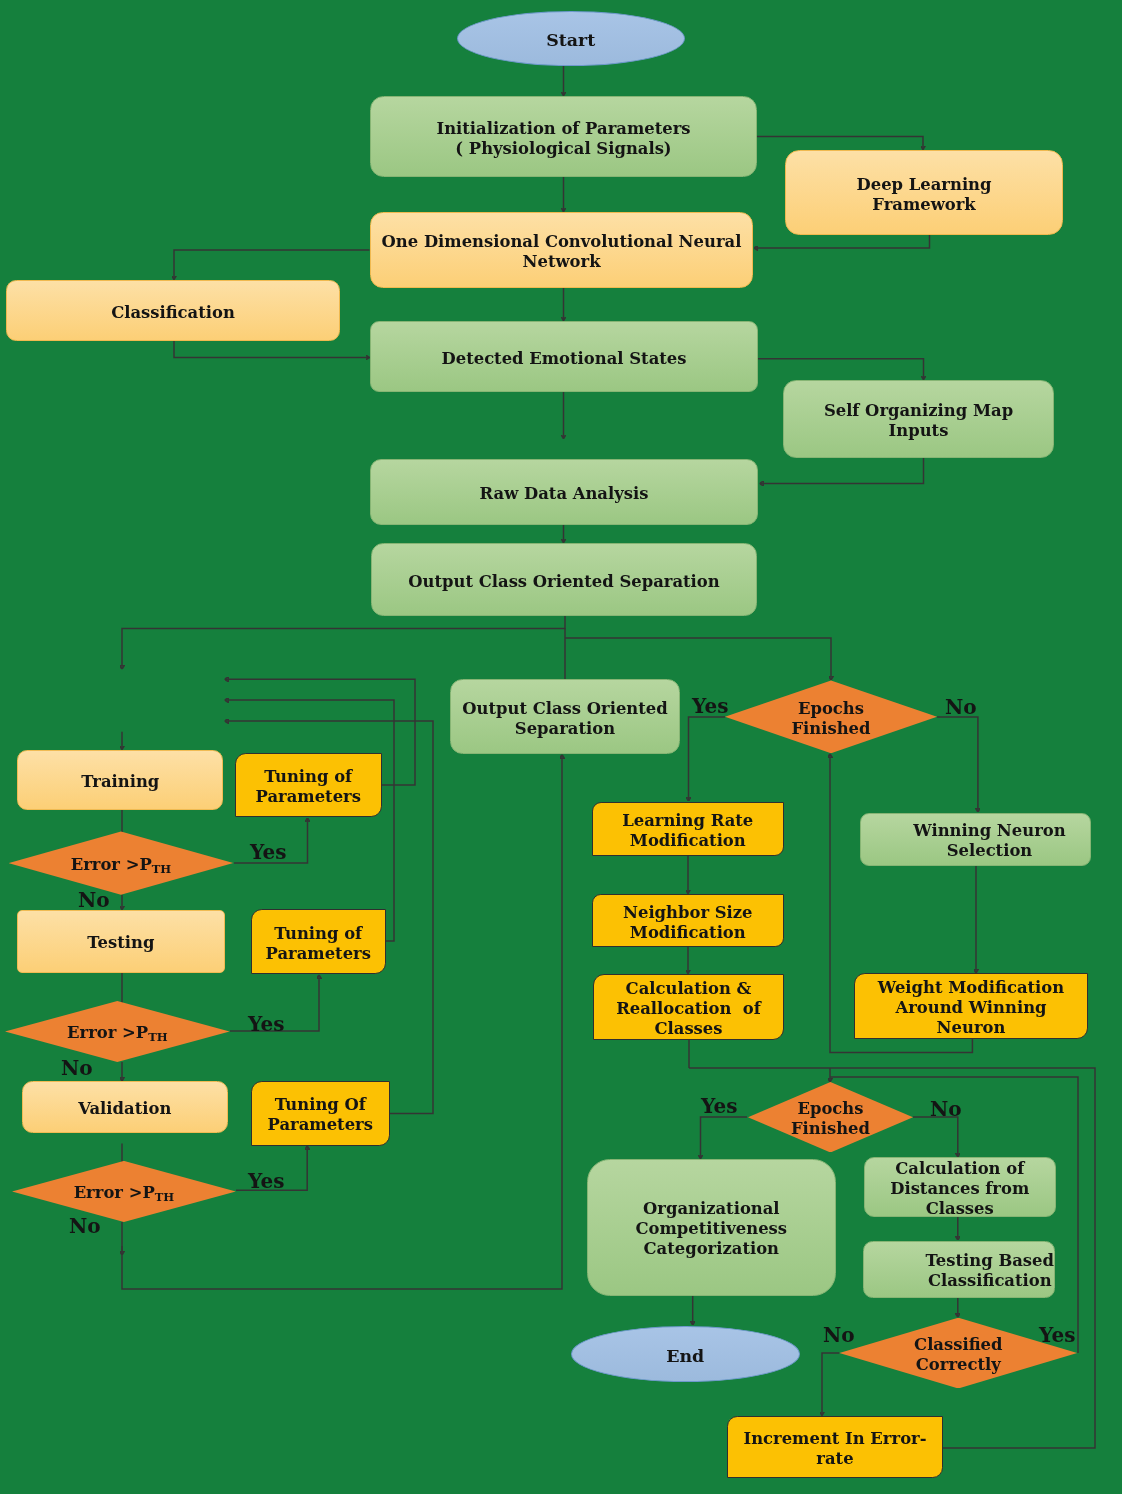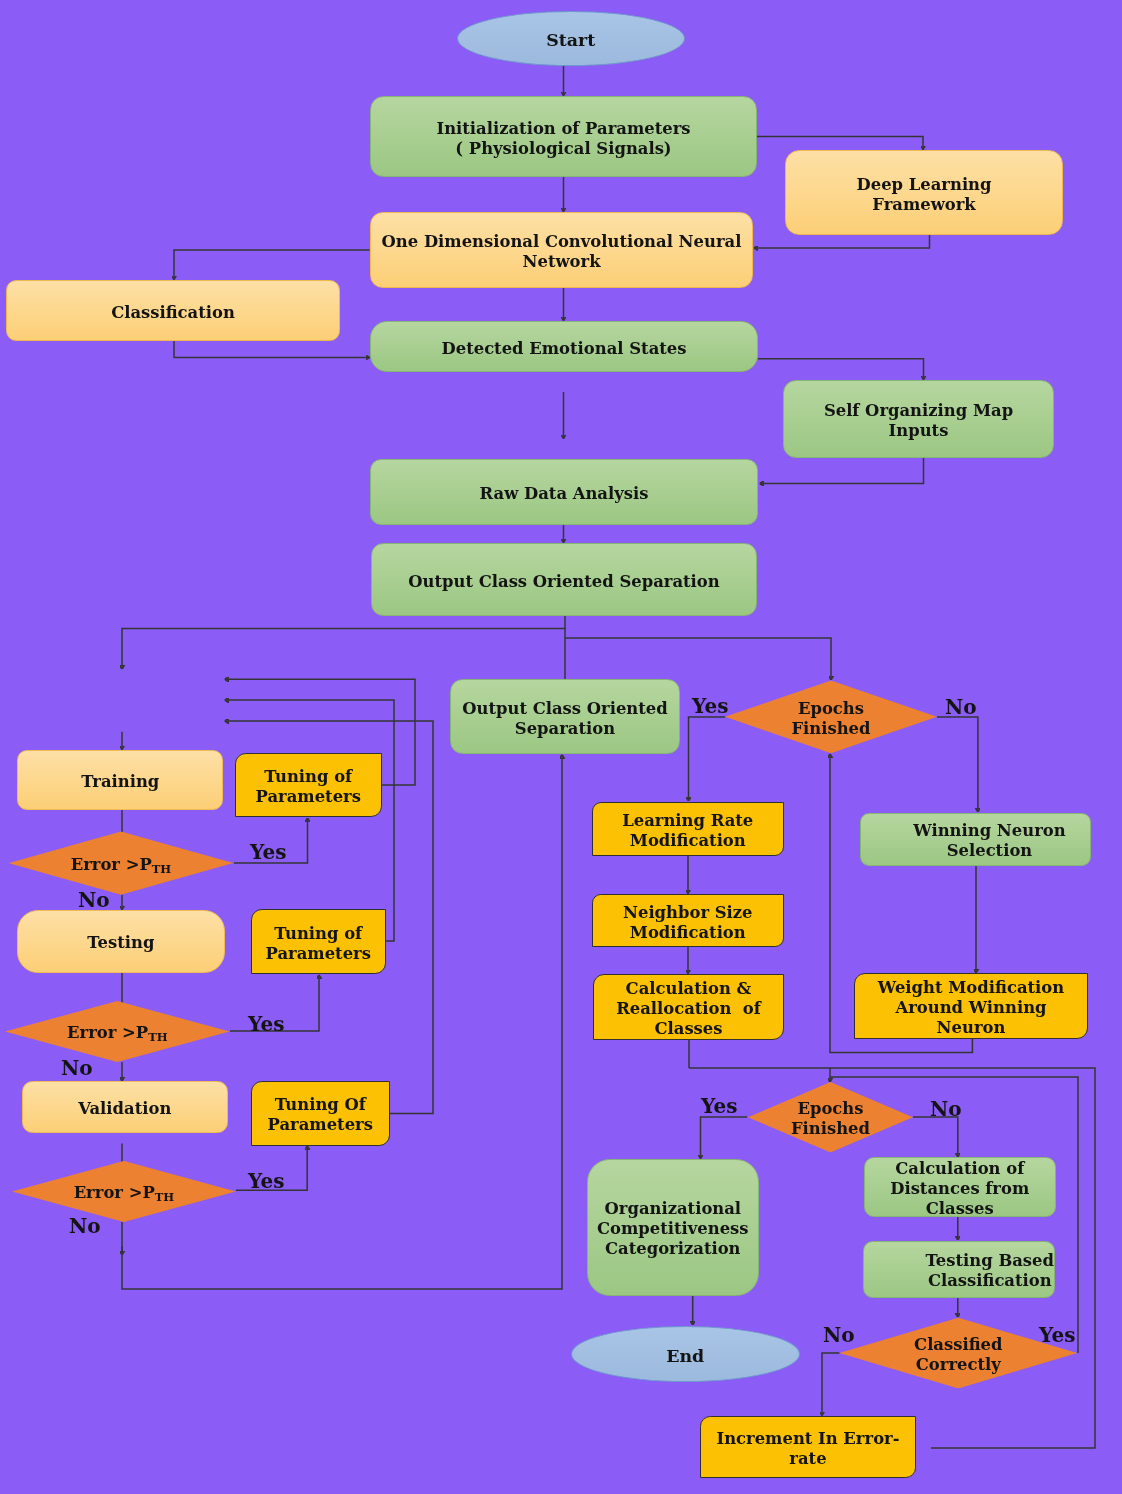--- a/index.html
+++ b/index.html
@@ -1,18 +1,18 @@
 <!DOCTYPE html>
 <html><head>
 <meta charset="utf-8">
 <title>Emotion Recognition Flowchart</title>
 <style>
   html,body{margin:0;padding:0;background:#ffffff;}
   body{width:1122px;height:1494px;overflow:hidden;}
-  #stage{position:relative;width:1122px;height:1494px;background:#8b5cf6;
+  #stage{position:relative;width:1122px;height:1494px;background:#15803d;
          font-family:"DejaVu Serif",serif;font-weight:bold;color:#141414;
          -webkit-font-smoothing:antialiased;}
   svg.edges{position:absolute;left:0;top:0;width:1122px;height:1494px;}
   svg.edges path{fill:none;stroke:#343434;stroke-width:1.5;}
   .node{position:absolute;display:flex;align-items:center;justify-content:center;
         text-align:center;box-sizing:border-box;font-size:16.4px;line-height:20px;
         white-space:pre-wrap;transform:translateZ(0);}
   .shp-round-dark{border:1.3px solid #4a4a4a;}
   .shp-diag{border:1.1px solid #2f2f2f;}
   .shp-ellipse{border-radius:50%;}
@@ -85,30 +85,30 @@
 <path d="M839.4,1353 L822,1353 L822,1415.5" marker-end="url(#ah)"></path>
 </svg>
 <div class="node shp-ellipse fill-blue" style="left:456.5px;top:10.5px;width:228.5px;height:55.5px;font-size:17.4px;"><span>Start</span></div>
 <div class="node shp-round fill-green" style="left:370px;top:96px;width:387px;height:81px;border-radius:13.5px;"><span>Initialization of Parameters
 ( Physiological Signals)</span></div>
 <div class="node shp-round fill-amber" style="left:785px;top:150px;width:278px;height:85px;border-radius:14.2px;"><span>Deep Learning
 Framework</span></div>
 <div class="node shp-round fill-amber" style="left:370px;top:212px;width:383px;height:76px;border-radius:12.7px;"><span>One Dimensional Convolutional Neural
 Network</span></div>
 <div class="node shp-round fill-amber" style="left:6px;top:280px;width:334px;height:61px;border-radius:10.2px;"><span>Classification</span></div>
-<div class="node shp-round fill-green" style="left:370px;top:321px;width:388px;height:51px;border-radius:17px;"><span>Detected Emotional States</span></div>
+<div class="node shp-round fill-green" style="left:370px;top:321px;width:388px;height:71px;border-radius:9px;"><span>Detected Emotional States</span></div>
 <div class="node shp-round fill-green" style="left:783px;top:380px;width:271px;height:77.5px;border-radius:12.9px;"><span>Self Organizing Map
 Inputs</span></div>
 <div class="node shp-round fill-green" style="left:370px;top:439px;width:388px;height:66px;border-radius:11px;margin-top:20px;"><span>Raw Data Analysis</span></div>
 <div class="node shp-round fill-green" style="left:371px;top:543px;width:386px;height:73px;border-radius:12.2px;"><span>Output Class Oriented Separation</span></div>
 <div class="node shp-round fill-lamber" style="left:17.1px;top:750px;width:206.4px;height:59.5px;border-radius:9.9px;"><span>Training</span></div>
 <div class="node shp-diag fill-gold" style="left:235px;top:752.5px;width:146.5px;height:64.5px;border-radius:10.8px 0 10.8px 0;"><span>Tuning of
 Parameters</span></div>
 <div class="node shp-diamond fill-orange" style="left:8.6px;top:831.4px;width:224.7px;height:63.3px;"><div class="dia-bg"></div><div class="dia-txt"><span>Error &gt;P</span><sub>TH</sub></div></div>
-<div class="node shp-round fill-lamber" style="left:17px;top:910.1px;width:207.6px;height:62.6px;border-radius:21px;"><span>Testing</span></div>
+<div class="node shp-round fill-lamber" style="left:17px;top:910.1px;width:207.6px;height:62.6px;border-radius:5px;"><span>Testing</span></div>
 <div class="node shp-diag fill-gold" style="left:251px;top:909.3px;width:134.5px;height:65px;border-radius:10.8px 0 10.8px 0;"><span>Tuning of
 Parameters</span></div>
 <div class="node shp-diamond fill-orange" style="left:5px;top:1001px;width:224.6px;height:61px;"><div class="dia-bg"></div><div class="dia-txt"><span>Error &gt;P</span><sub>TH</sub></div></div>
 <div class="node shp-round fill-lamber" style="left:22px;top:1081.4px;width:205.6px;height:52px;border-radius:10.4px;"><span>Validation</span></div>
 <div class="node shp-diag fill-gold" style="left:251px;top:1081px;width:138.5px;height:64.5px;border-radius:10.8px 0 10.8px 0;"><span>Tuning Of
 Parameters</span></div>
 <div class="node shp-diamond fill-orange" style="left:12px;top:1160.9px;width:223.8px;height:61.2px;"><div class="dia-bg"></div><div class="dia-txt"><span>Error &gt;P</span><sub>TH</sub></div></div>
 <div class="node shp-round fill-green" style="left:450px;top:679px;width:230px;height:75px;border-radius:12.5px;"><span>Output Class Oriented
 Separation</span></div>
 <div class="node shp-diamond fill-orange" style="left:725px;top:680.4px;width:212px;height:72.9px;"><div class="dia-bg"></div><div class="dia-txt"><span>Epochs
@@ -120,32 +120,32 @@
 <div class="node shp-diag fill-gold" style="left:593px;top:974px;width:191px;height:66px;border-radius:11px 0 11px 0;"><span>Calculation &amp;
 Reallocation  of
 Classes</span></div>
 <div class="node shp-round fill-green" style="left:860px;top:812.5px;width:231px;height:53.8px;border-radius:9px;padding-left:28px;"><span>Winning Neuron
 Selection</span></div>
 <div class="node shp-diag fill-gold" style="left:854px;top:973.4px;width:234px;height:65.5px;border-radius:10.9px 0 10.9px 0;"><span>Weight Modification
 Around Winning
 Neuron</span></div>
 <div class="node shp-diamond fill-orange" style="left:747.9px;top:1082px;width:165.1px;height:70.4px;"><div class="dia-bg"></div><div class="dia-txt"><span>Epochs
 Finished</span></div></div>
-<div class="node shp-round fill-green" style="left:586.8px;top:1159px;width:172px;height:136.8px;border-radius:22.8px;"><span>Organizational
+<div class="node shp-round fill-green" style="left:586.8px;top:1159px;width:249px;height:136.8px;border-radius:22.8px;"><span>Organizational
 Competitiveness
 Categorization</span></div>
 <div class="node shp-round fill-green" style="left:863.5px;top:1157.3px;width:192.5px;height:60px;border-radius:10px;"><span>Calculation of
 Distances from
 Classes</span></div>
 <div class="node shp-round fill-green" style="left:863px;top:1240.5px;width:192px;height:57.5px;border-radius:9.6px;justify-content:flex-end;"><span>Testing Based
 Classification</span></div>
 <div class="node shp-diamond fill-orange" style="left:839.4px;top:1317.7px;width:237.8px;height:70.7px;"><div class="dia-bg"></div><div class="dia-txt"><span>Classified
 Correctly</span></div></div>
 <div class="node shp-ellipse fill-blue" style="left:570.5px;top:1325.5px;width:229.5px;height:56.5px;font-size:17.4px;"><span>End</span></div>
-<div class="node shp-diag fill-gold" style="left:700px;top:1416px;width:216px;height:62px;border-radius:10.3px 0 10.3px 0;"><span>Increment In Error-
+<div class="node shp-diag fill-gold" style="left:727px;top:1416px;width:216px;height:62px;border-radius:10.3px 0 10.3px 0;"><span>Increment In Error-
 rate</span></div>
 <div class="elabel" style="left:250px;top:844px;">Yes</div>
 <div class="elabel" style="left:78px;top:892px;">No</div>
 <div class="elabel" style="left:248px;top:1016px;">Yes</div>
 <div class="elabel" style="left:61px;top:1060px;">No</div>
 <div class="elabel" style="left:248px;top:1173px;">Yes</div>
 <div class="elabel" style="left:69px;top:1218px;">No</div>
 <div class="elabel" style="left:692px;top:698px;">Yes</div>
 <div class="elabel" style="left:945px;top:699px;">No</div>
 <div class="elabel" style="left:701px;top:1098px;">Yes</div>

